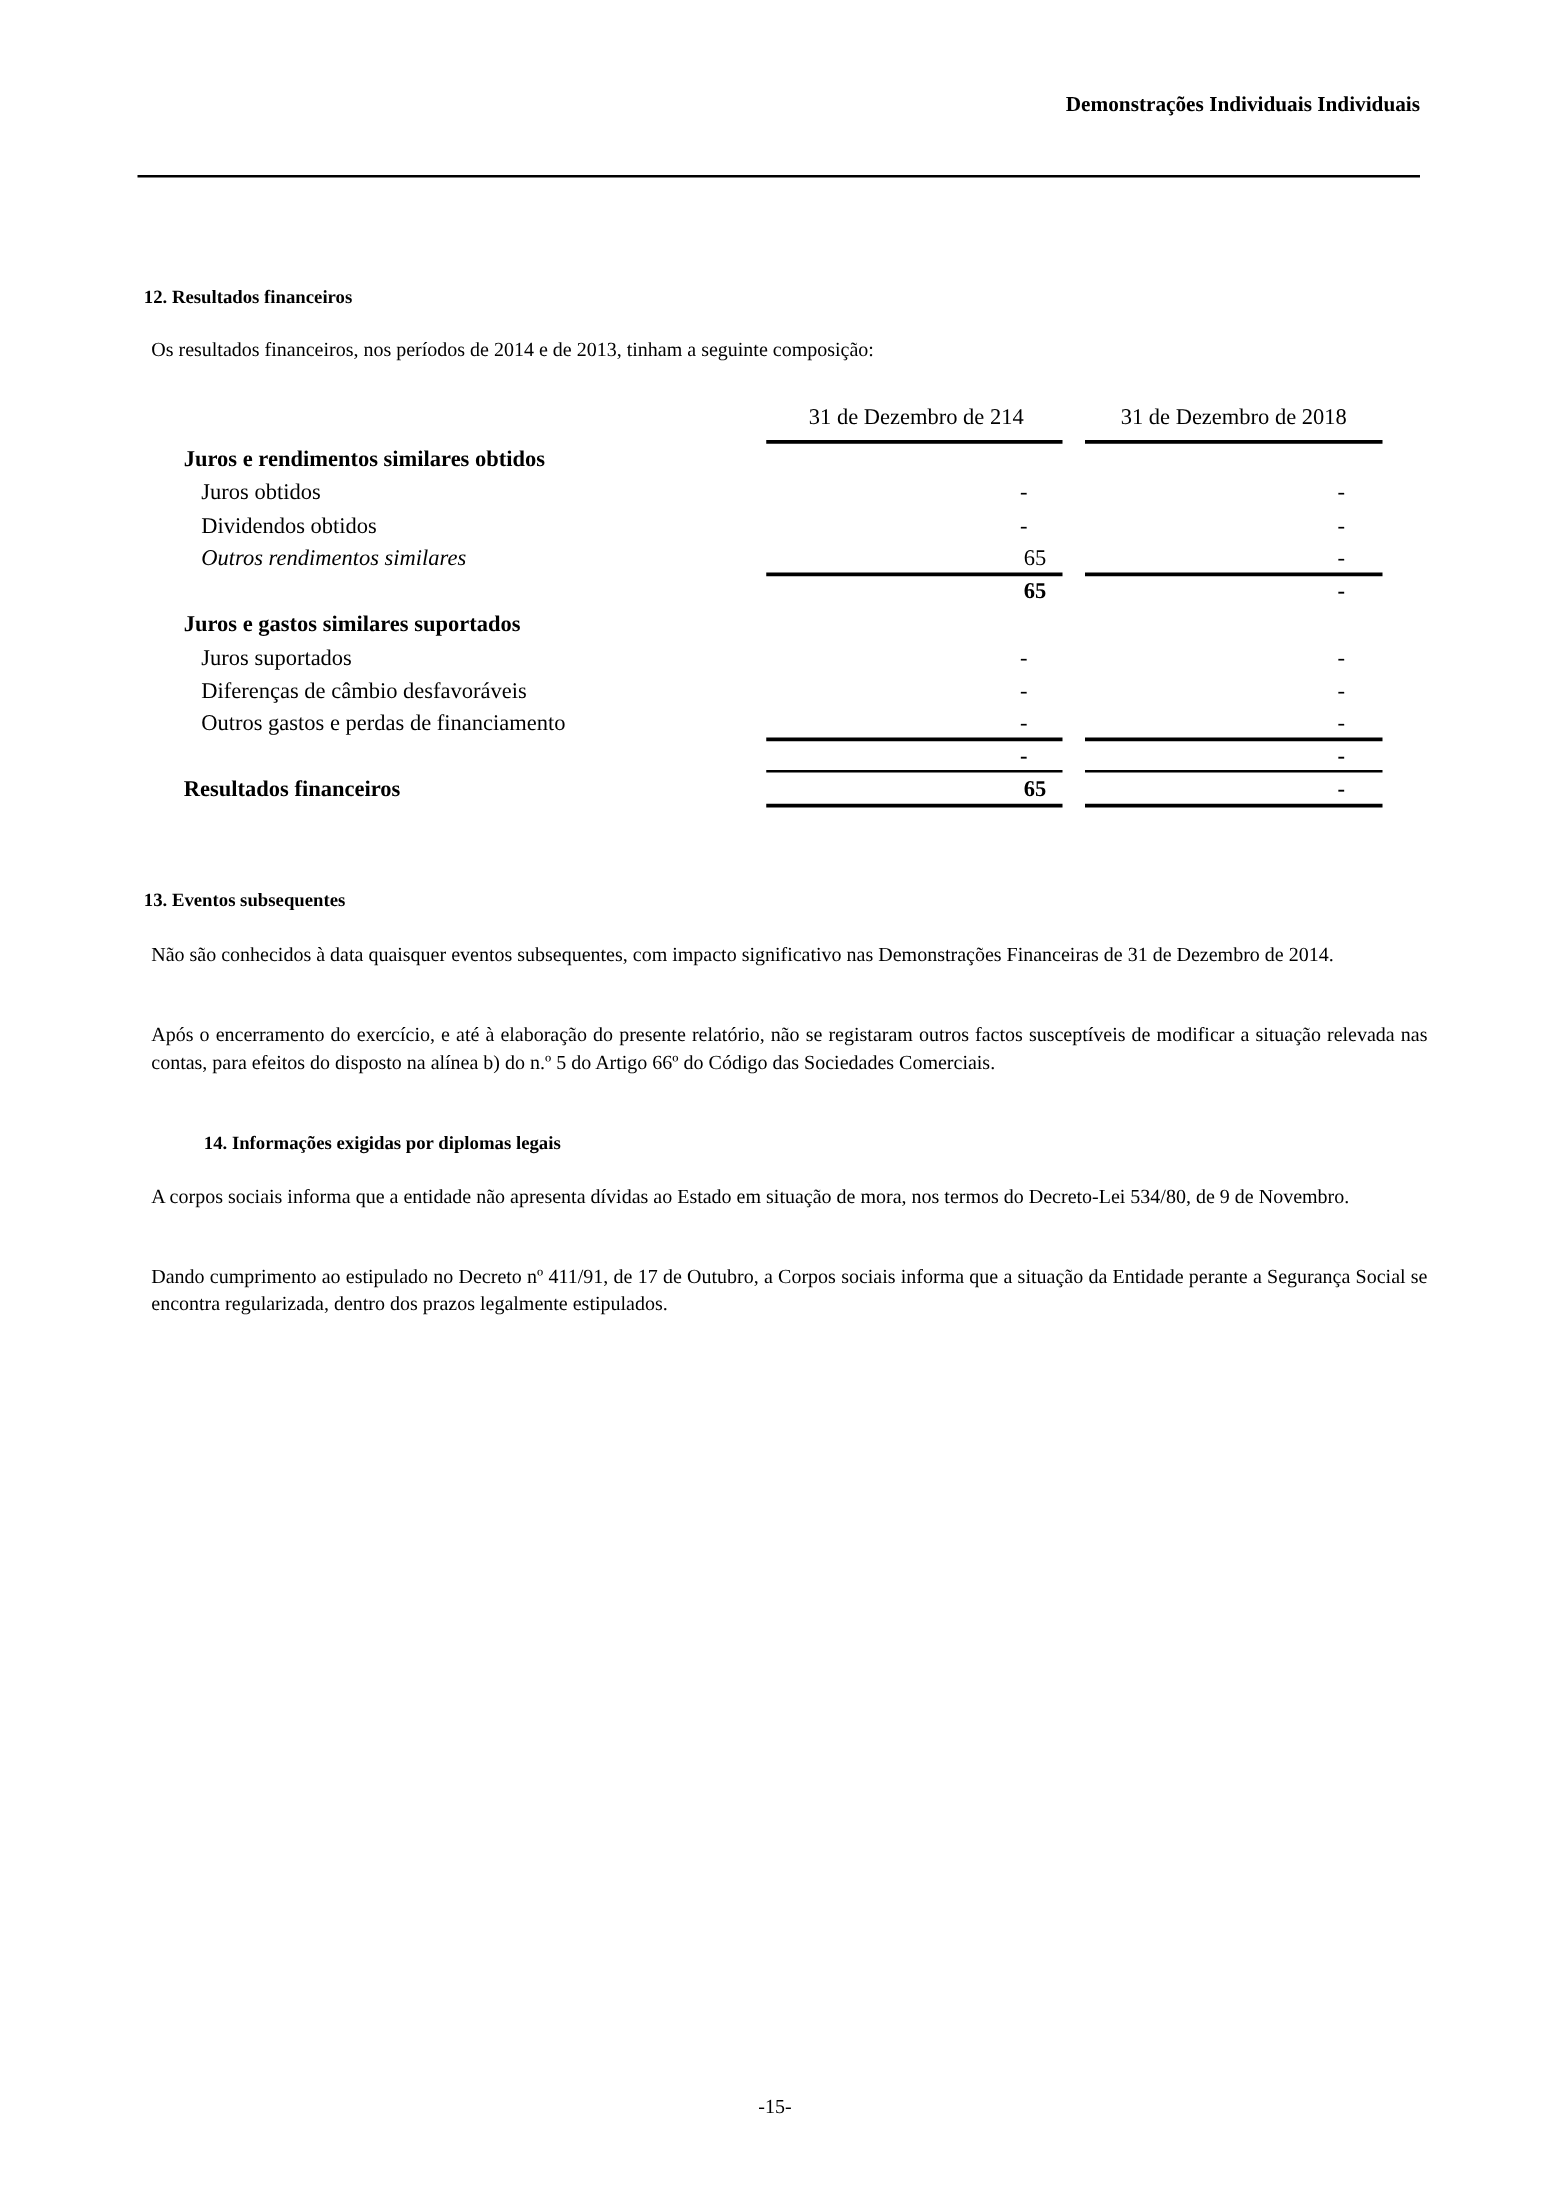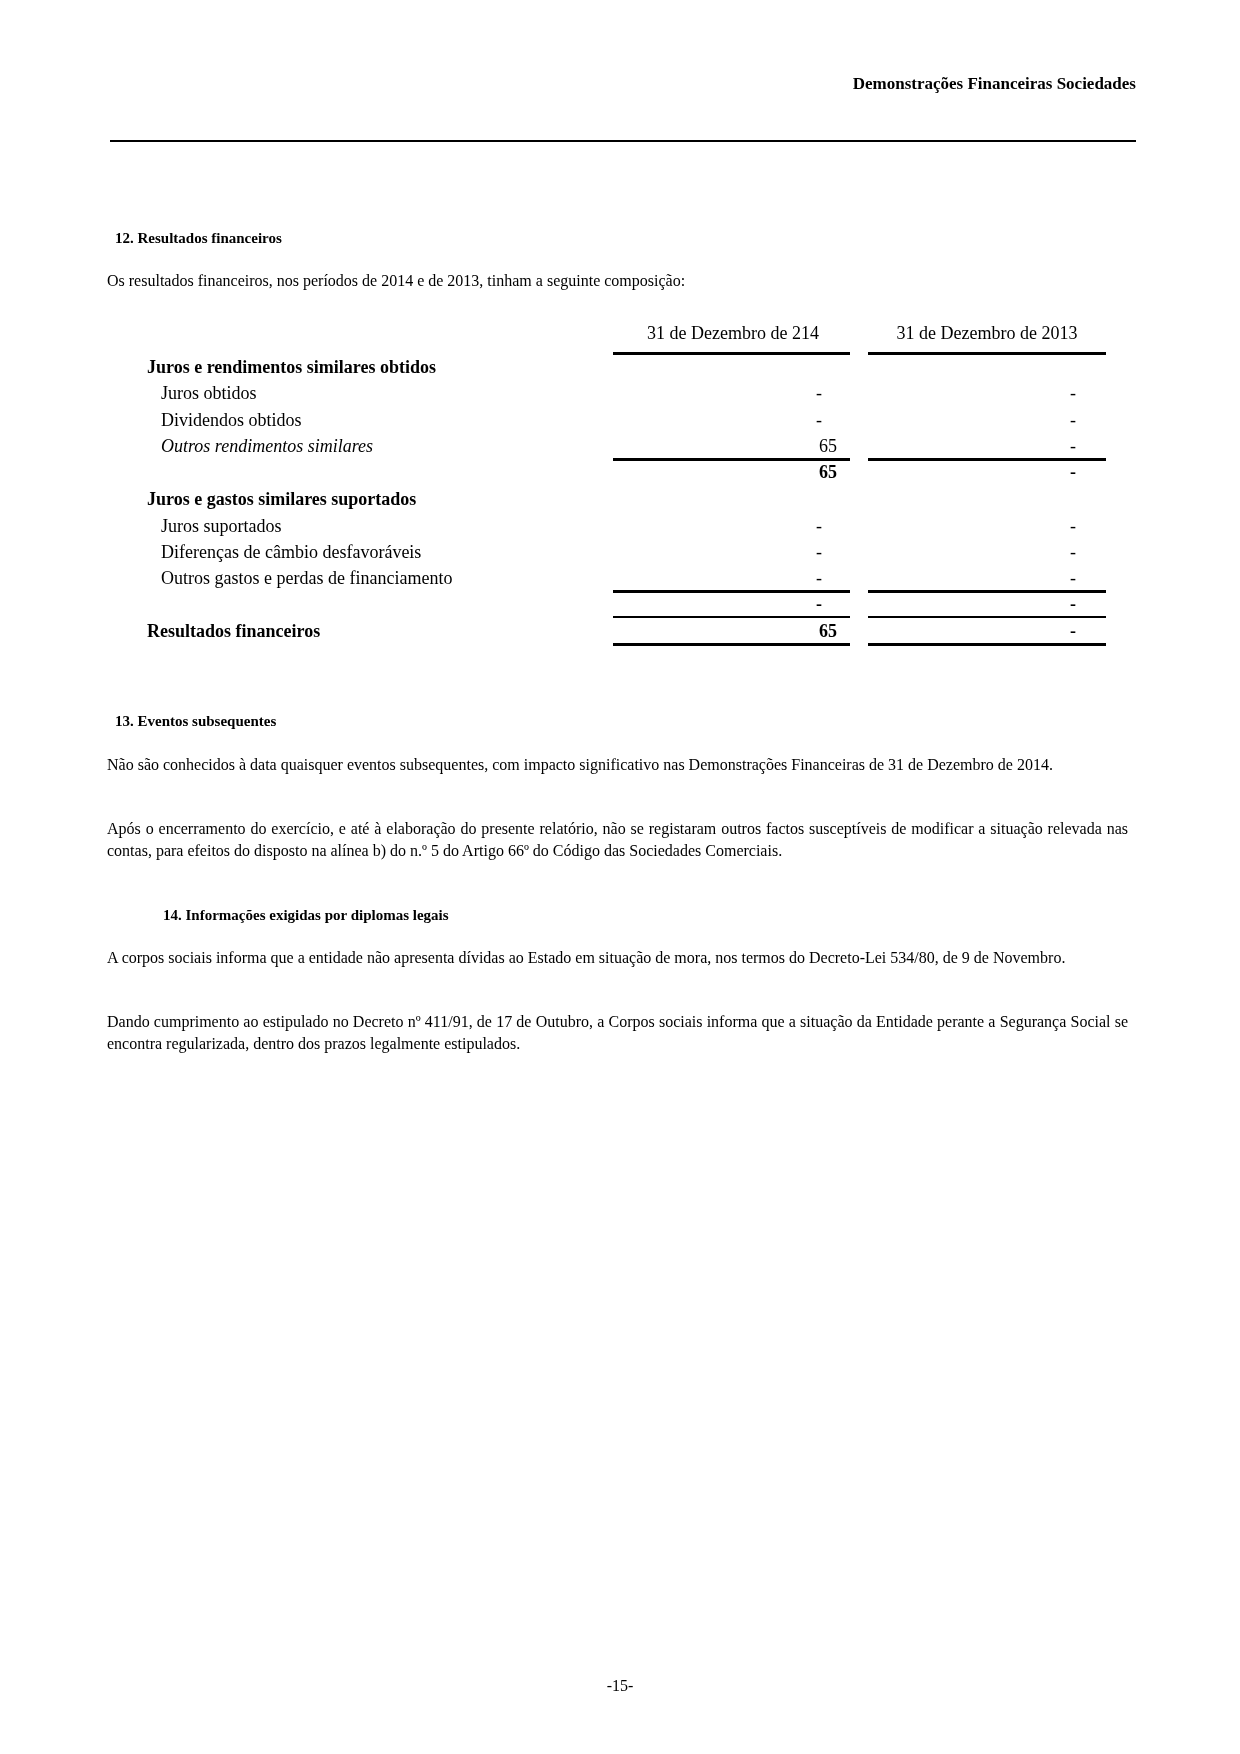--- a/index.html
+++ b/index.html
@@ -12,21 +12,21 @@
       text-align: right; font-weight: bold; font-size: 17px; line-height: 20px;
     }
     .header-rule {
       position: absolute; left: 110px; top: 140px; width: 1026px; height: 0;
       border-top: 2px solid #000;
     }
     .section-title {
       position: absolute; left: 115px; font-weight: bold; font-size: 15px;
     }
     .para {
-      position: absolute; left: 107px; width: 1021px; font-size: 16px;
+      position: absolute; left: 121px; width: 1021px; font-size: 16px;
       line-height: 22px; text-align: justify;
     }
     .col-head {
       position: absolute; font-weight: normal; font-size: 18px; text-align: center;
     }
     .rule { position: absolute; height: 0; border-top: 2px solid #000; }
     .rule.thick { border-top: 3px solid #000; }
     .row-label { position: absolute; font-size: 18px; }
     .row-label.bold { font-weight: bold; left: 147px; }
     .row-label.item { left: 161px; }
@@ -36,30 +36,30 @@
     .c2 { left: 966px; }
     .page-number {
       position: absolute; left: 0; width: 1240px; top: 1677px;
       text-align: center; font-size: 16px;
     }
   </style>
 </head>
 <body>
 
 <div class="header">
-  <div>Demonstrações Financeiras Sociedades</div>
+  <div>Demonstrações Individuais Individuais</div>
 </div>
 <div class="header-rule"></div>
 
 <div class="section-title" style="top:230px;">12. Resultados financeiros</div>
 <div class="para" style="top:270px;">Os resultados financeiros, nos períodos de 2014 e de 2013, tinham a seguinte composição:</div>
 
 <div>
   <div class="col-head" style="left:614px; width:238px; top:323px;">31 de Dezembro de 214</div>
-  <div class="col-head" style="left:868px; width:238px; top:323px;">31 de Dezembro de 2013</div>
+  <div class="col-head" style="left:868px; width:238px; top:323px;">31 de Dezembro de 2018</div>
   <div class="rule thick" style="left:613px; width:237px; top:352px;"></div>
   <div class="rule thick" style="left:868px; width:238px; top:352px;"></div>
 
   <div class="row-label bold" style="top:357px;">Juros e rendimentos similares obtidos</div>
 
   <div>
     <div class="row-label item" style="top:383px;text-align:right;">Juros obtidos</div>
     <div class="val c1" style="top:383px; width:97px;">-</div>
     <div class="val c2" style="top:383px; width:110px;">-</div>
   </div>

